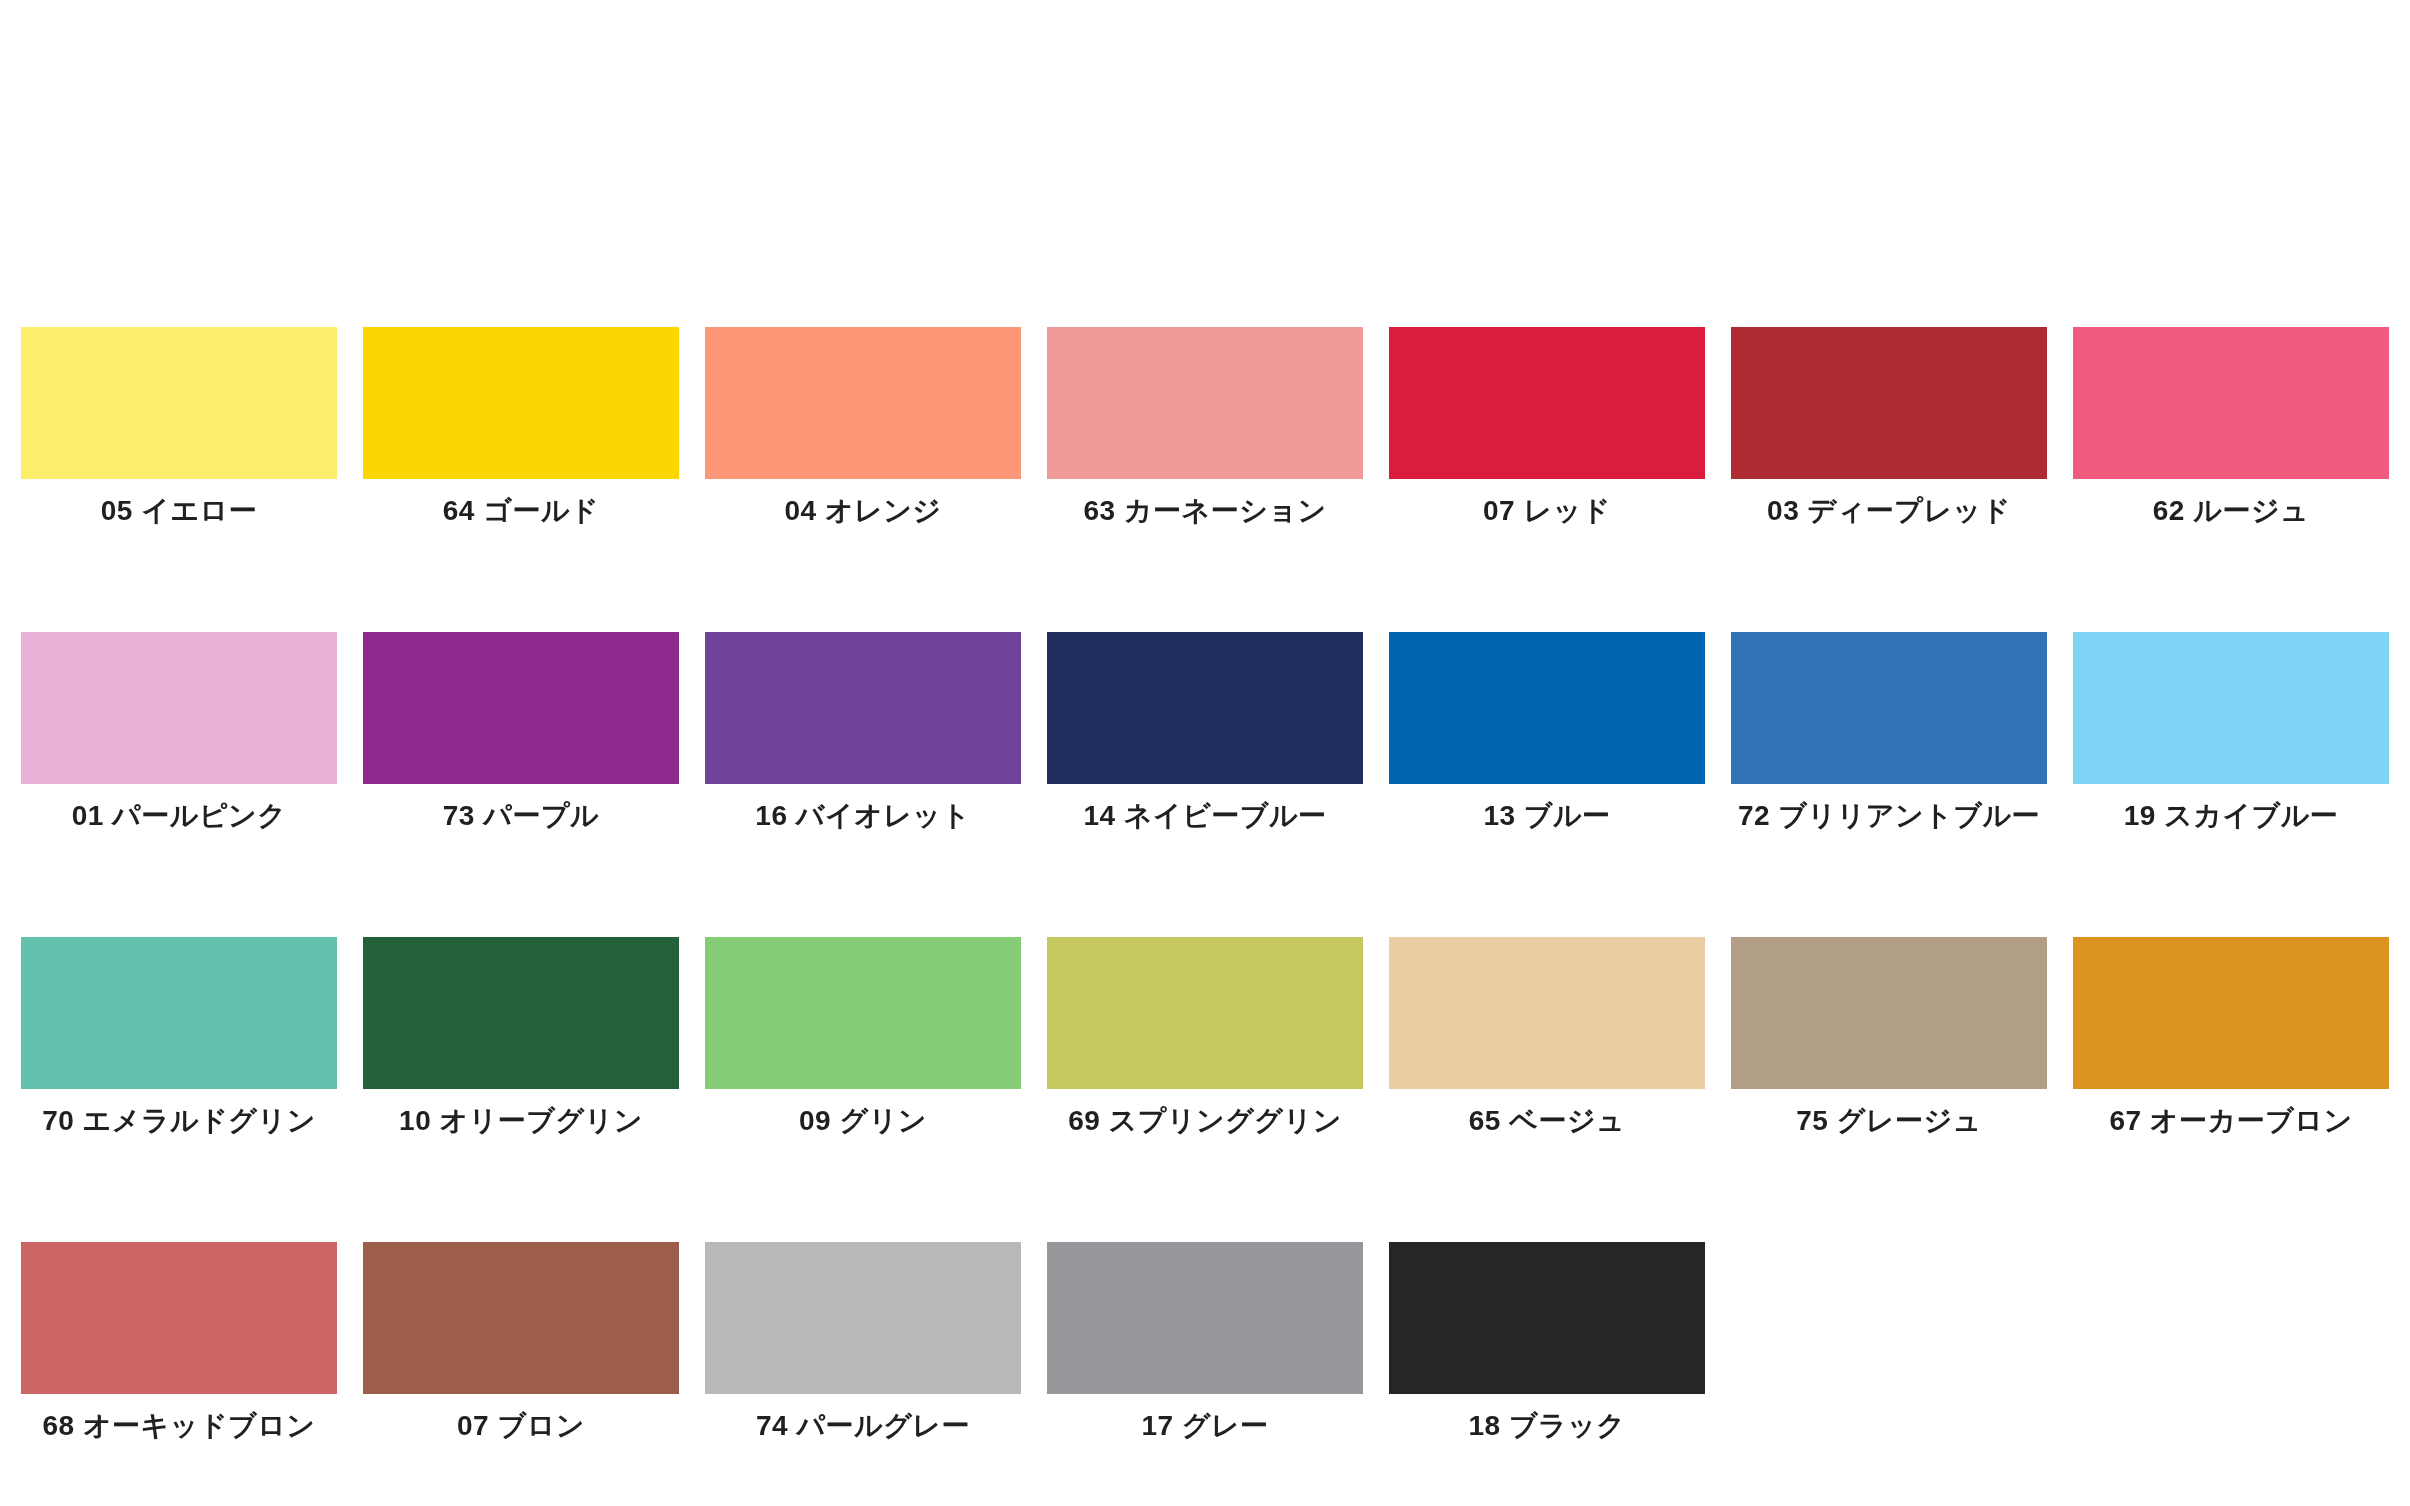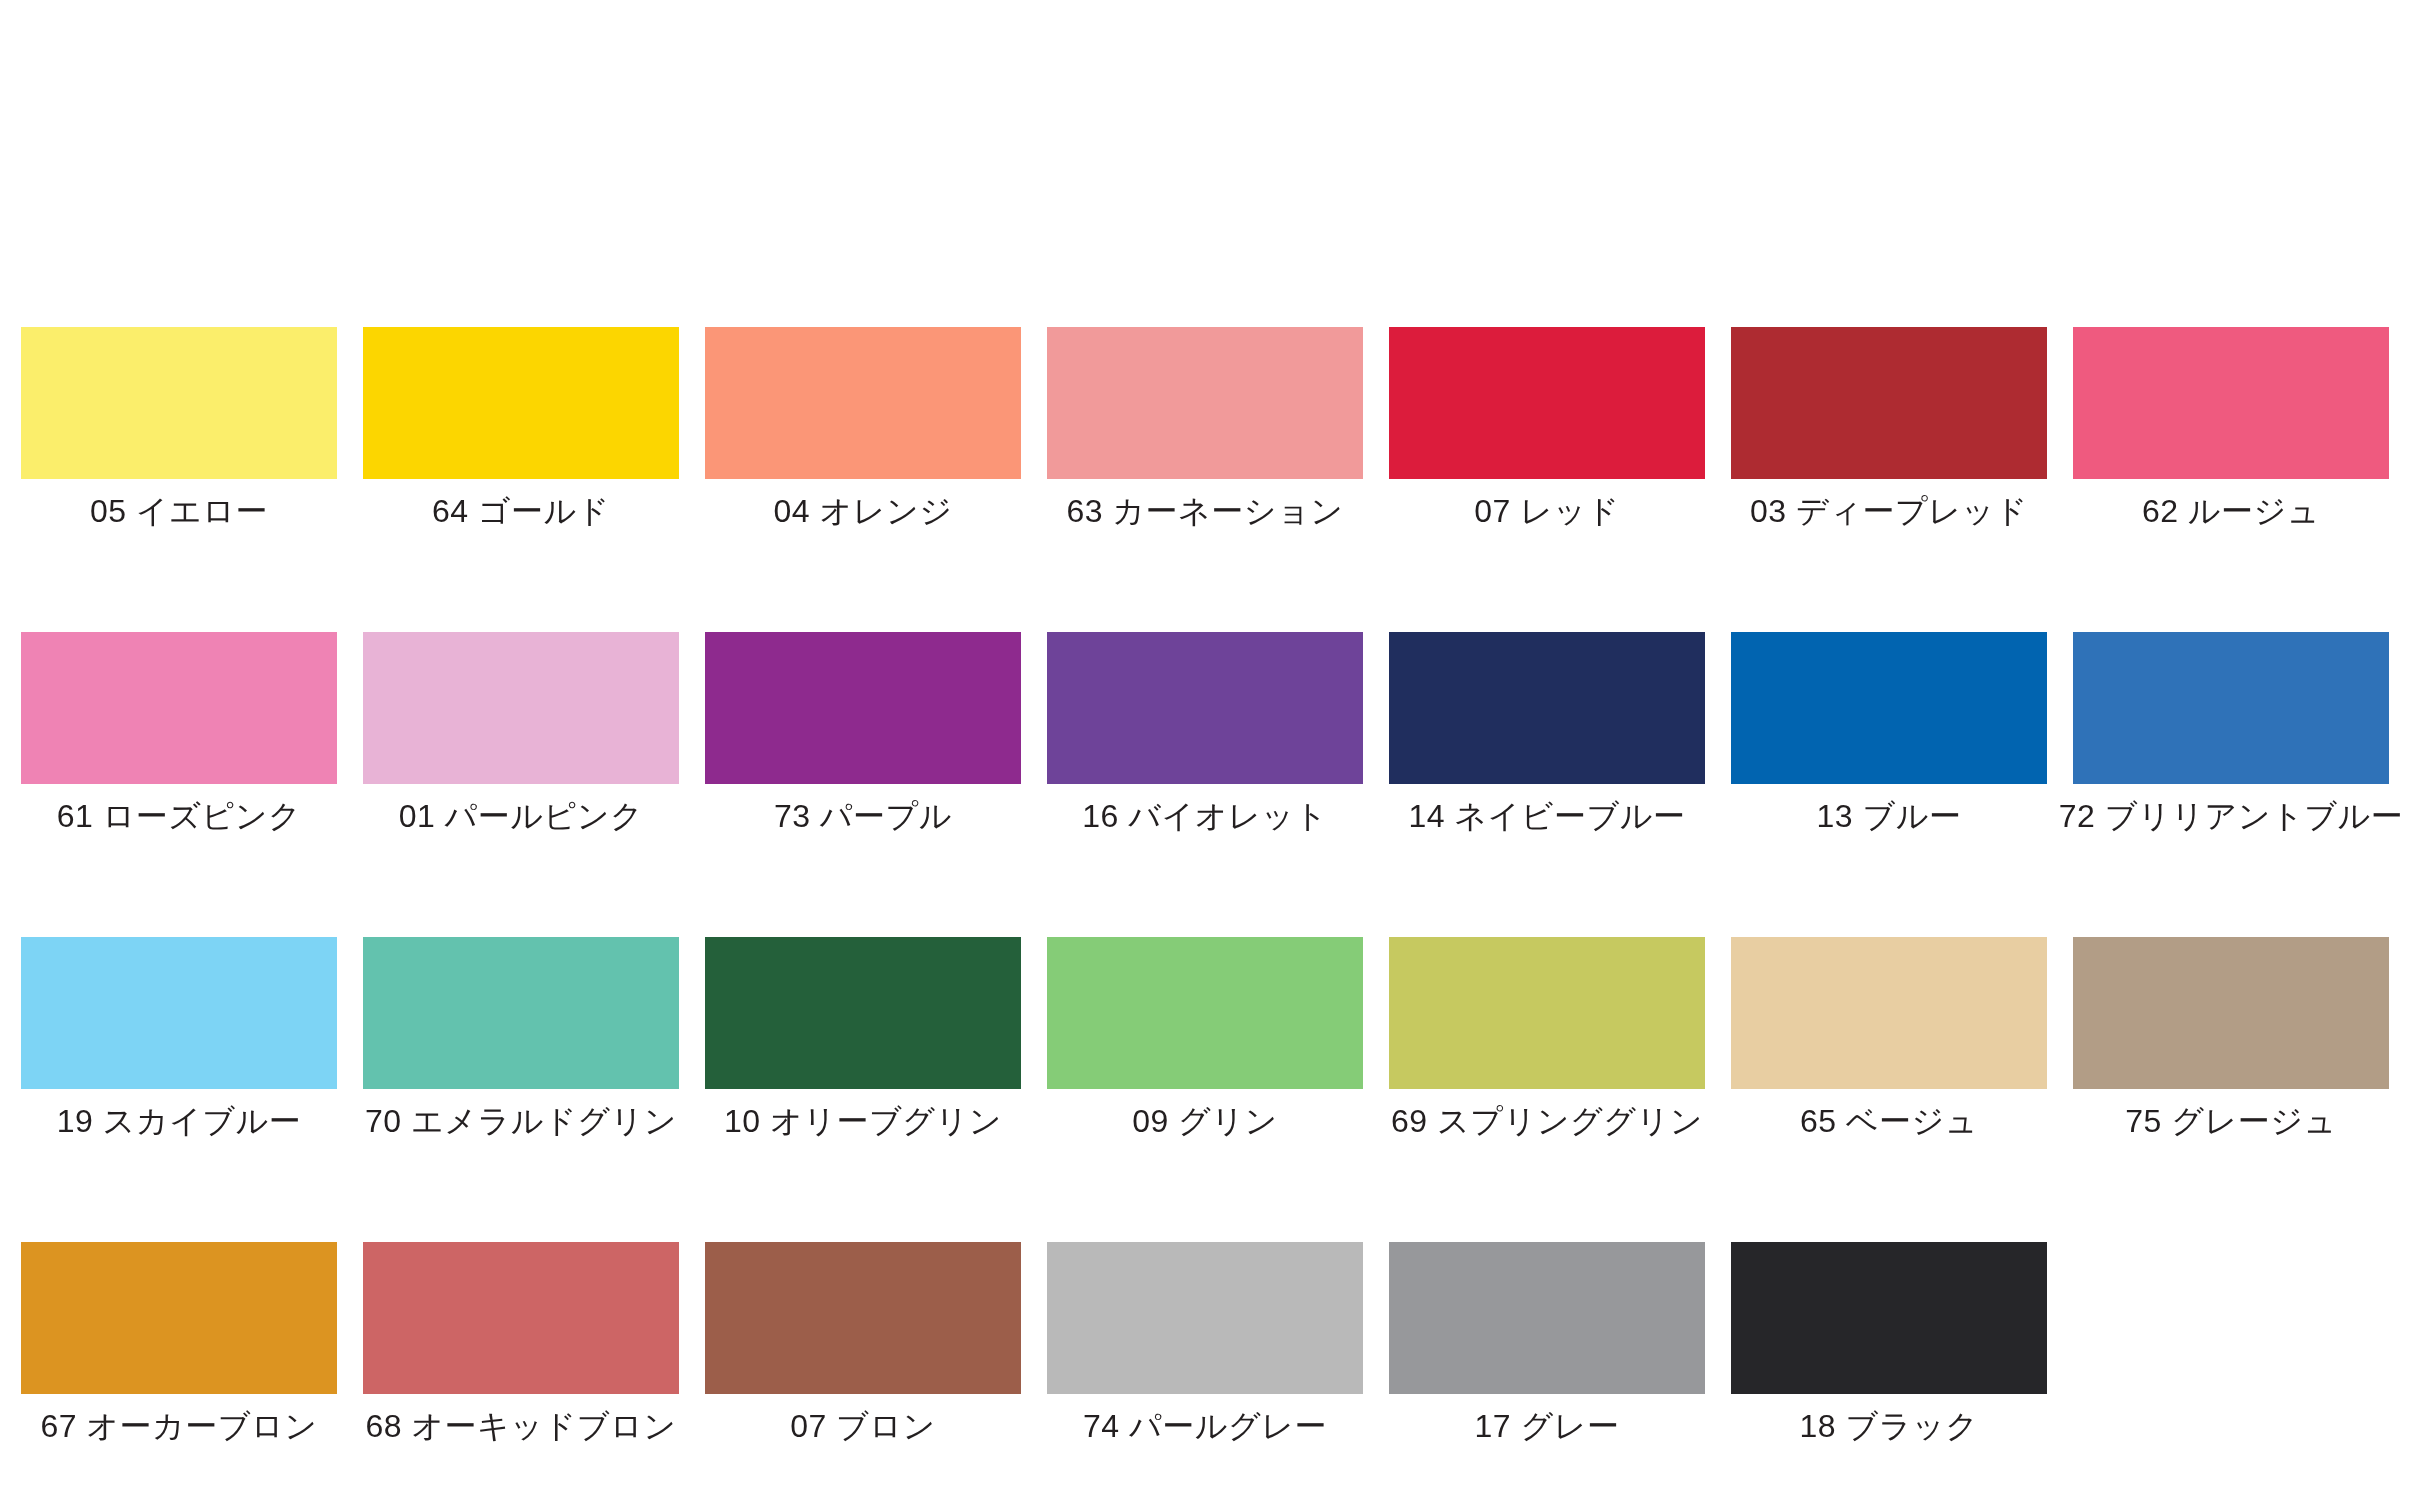--- a/index.html
+++ b/index.html
@@ -41,23 +41,23 @@
 
   .chip {
     width: 316px;
     height: 152px;
     display: block;
     border: 0;
   }
 
   .chip-label {
     margin-top: 16px;
-    font-size: 32px;
+    font-size: 28px;
     line-height: 32px;
-    font-weight: 400;
+    font-weight: 700;
     color: #231f20;
     letter-spacing: 0.5px;
     white-space: nowrap;
     text-align: center;
     font-family: "Liberation Sans", "DejaVu Sans", sans-serif;
   }
 </style>
 </head>
 <body>
 
@@ -83,24 +83,20 @@
         <div class="chip" style="background-color: rgb(220, 28, 60);"></div>
         <div class="chip-label">07 レッド</div>
       </div>
       <div class="cell">
         <div class="chip" style="background-color: rgb(174, 43, 49);"></div>
         <div class="chip-label">03 ディープレッド</div>
       </div>
       <div class="cell">
         <div class="chip" style="background-color: rgb(239, 90, 127);"></div>
         <div class="chip-label">62 ルージュ</div>
-      </div>
-      <div class="cell">
-        <div class="chip" style="background-color: rgb(239, 131, 180);"></div>
-        <div class="chip-label">61 ローズピンク</div>
       </div>
       <div class="cell">
         <div class="chip" style="background-color: rgb(232, 179, 214);"></div>
         <div class="chip-label">01 パールピンク</div>
       </div>
       <div class="cell">
         <div class="chip" style="background-color: rgb(142, 42, 142);"></div>
         <div class="chip-label">73 パープル</div>
       </div>
       <div class="cell">

